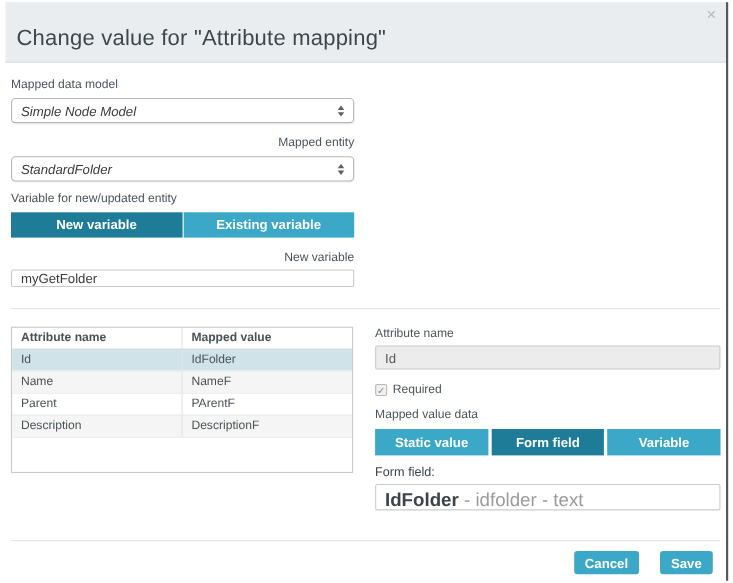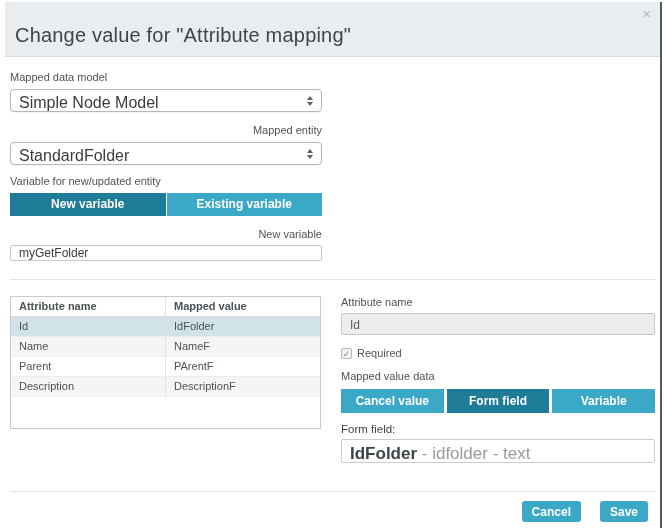--- a/index.html
+++ b/index.html
@@ -14,22 +14,22 @@
   .modal-title { font-size:20px; font-weight:400; color:#3d464c; letter-spacing:0.2px; }
   .close-x { position:absolute; top:4px; right:9px; font-size:15px; color:#b3b9bd; cursor:pointer; line-height:1; }
 
   
   .modal-content { flex:1 1 auto; padding:14px 5px 0 5px; display:flex; flex-direction:column; }
 
   .field-label { font-size:11px; color:#4c545a; line-height:13px; }
   .top-form { width:312px; }
 
   .select-box { position:relative; margin-top:5px; height:23px; border:1px solid #b6b6b6; border-radius:4px;
-                background:#fff; font-size:16px; color:#3b3b3b; padding:4px 22px 0 8px; cursor:pointer;
-                box-shadow:0 1px 1px rgba(0,0,0,0.04); white-space:nowrap; overflow:hidden; }
+                background:#fff; font-size:12px; color:#3b3b3b; padding:4px 22px 0 8px; cursor:pointer;
+                box-shadow:0 1px 1px rgba(0,0,0,0.04); white-space:nowrap; overflow:hidden;font-style:italic; }
   .stepper { position:absolute; right:8px; top:50%; transform:translateY(-50%);
              display:flex; flex-direction:column; align-items:center; gap:2px; }
   .stepper i { display:block; width:0; height:0; border-left:3.5px solid transparent; border-right:3.5px solid transparent; }
   .stepper i.up   { border-bottom:4px solid #5f5f5f; }
   .stepper i.down { border-top:4px solid #5f5f5f; }
 
   .mt12 { margin-top:12px;text-align:right; } .mt10 { margin-top:10px; }
 
   .toggle-group { display:flex; gap:1px; margin-top:5px; }
   .toggle-btn { flex:1; height:23px; border:none; color:#fff; font-weight:bold; font-size:12px;
@@ -152,21 +152,21 @@
         <div class="field-label">Attribute name</div>
         <div class="input-disabled">Id</div>
 
         <div class="required-row">
           <span class="checkbox">✓</span>
           <span class="field-label">Required</span>
         </div>
 
         <div class="field-label mt10">Mapped value data</div>
         <div class="type-toggle">
-          <button class="toggle-btn type-btn btn-light">Cancel value</button>
+          <button class="toggle-btn type-btn btn-light">Static value</button>
           <button class="toggle-btn type-btn btn-dark">Form field</button>
           <button class="toggle-btn type-btn btn-light">Variable</button>
         </div>
 
         <div class="ff-label mt10">Form field:</div>
         <div class="formfield-box">
           <span class="ff-primary">IdFolder</span><span class="ff-secondary"> - idfolder - text</span>
         </div>
       </div>
 

